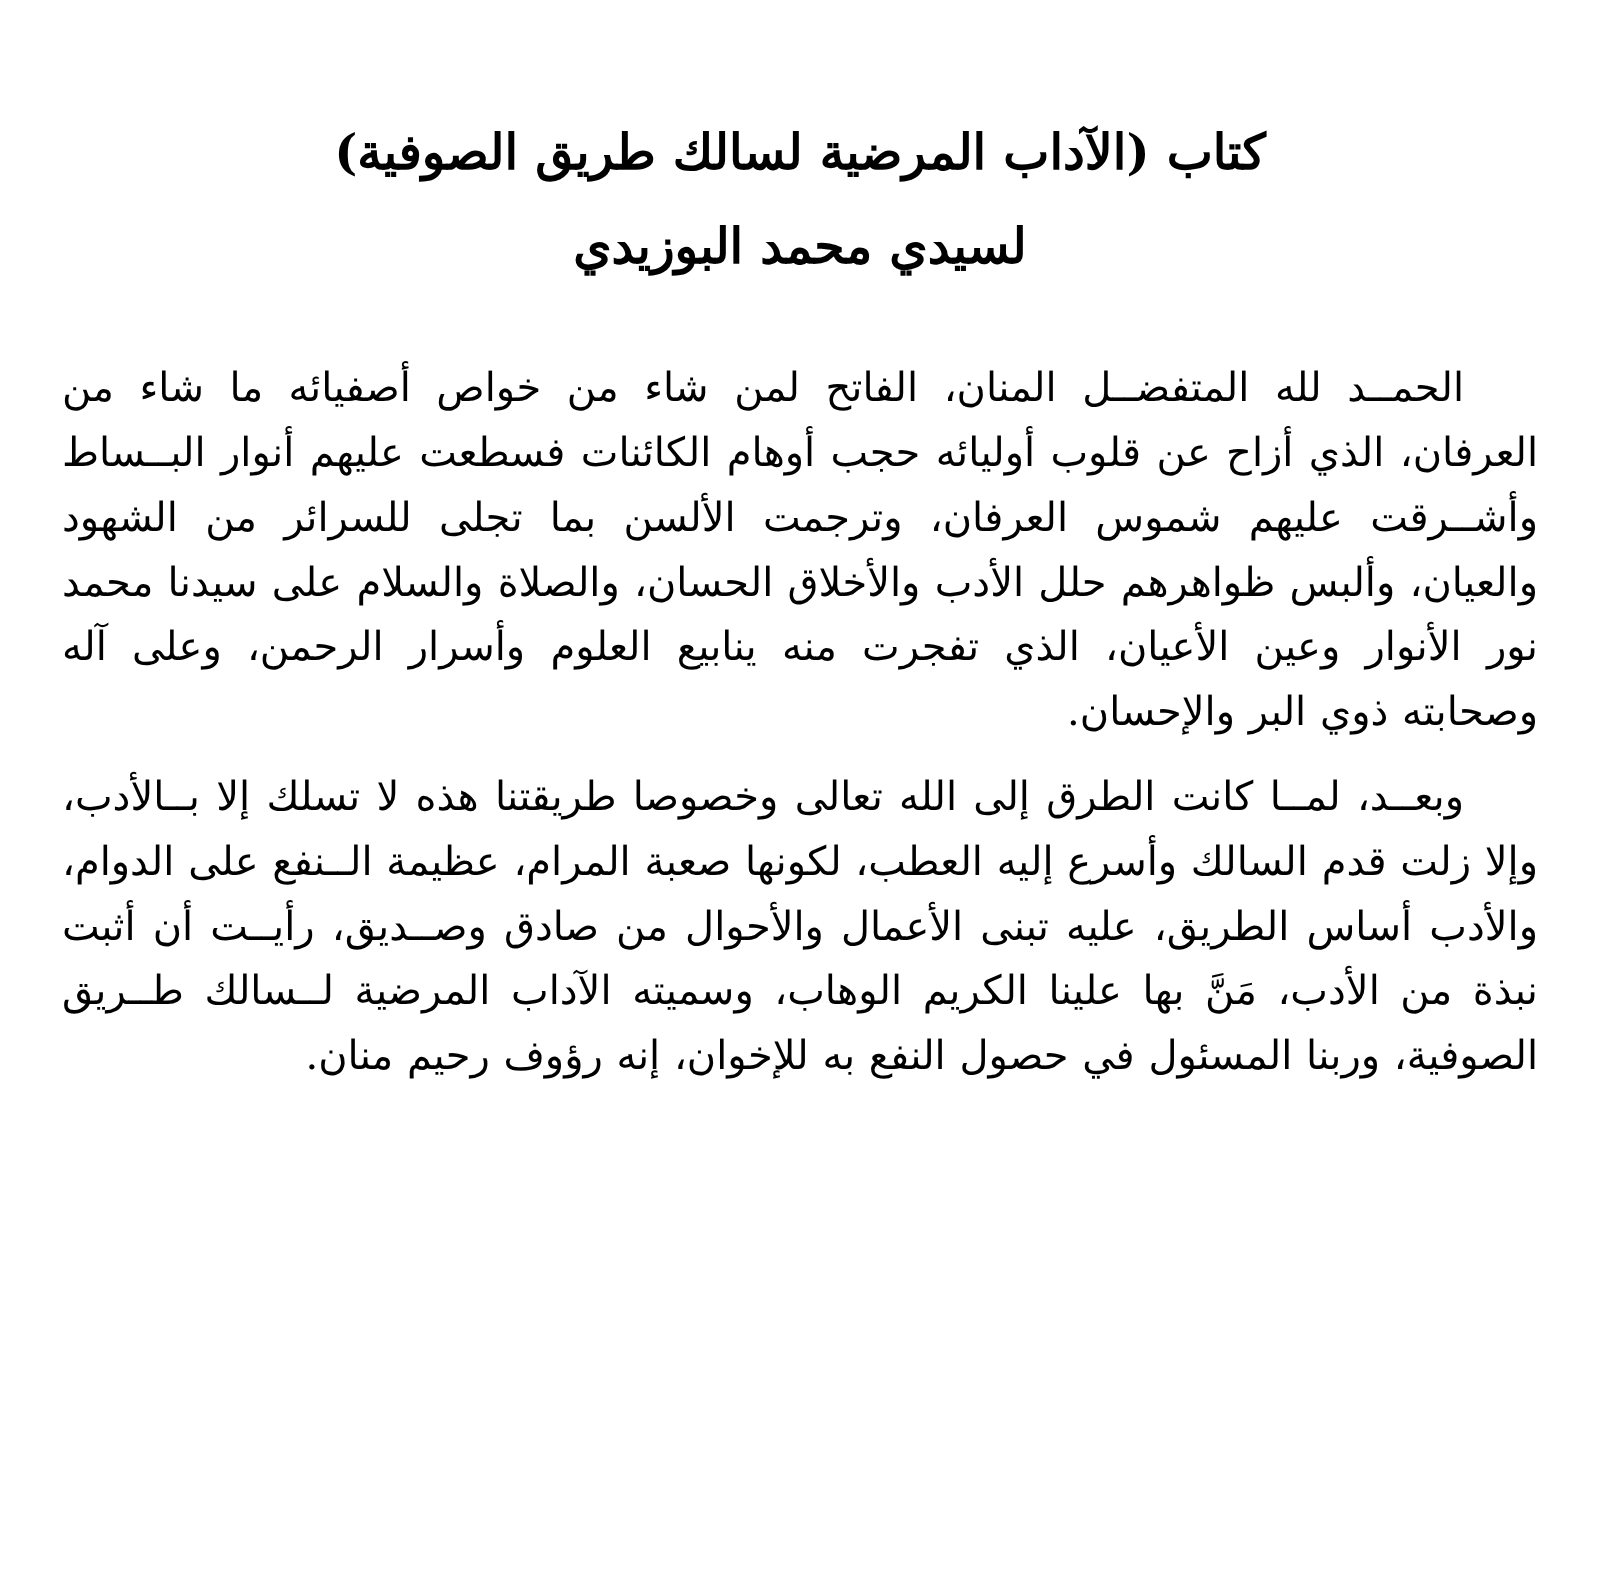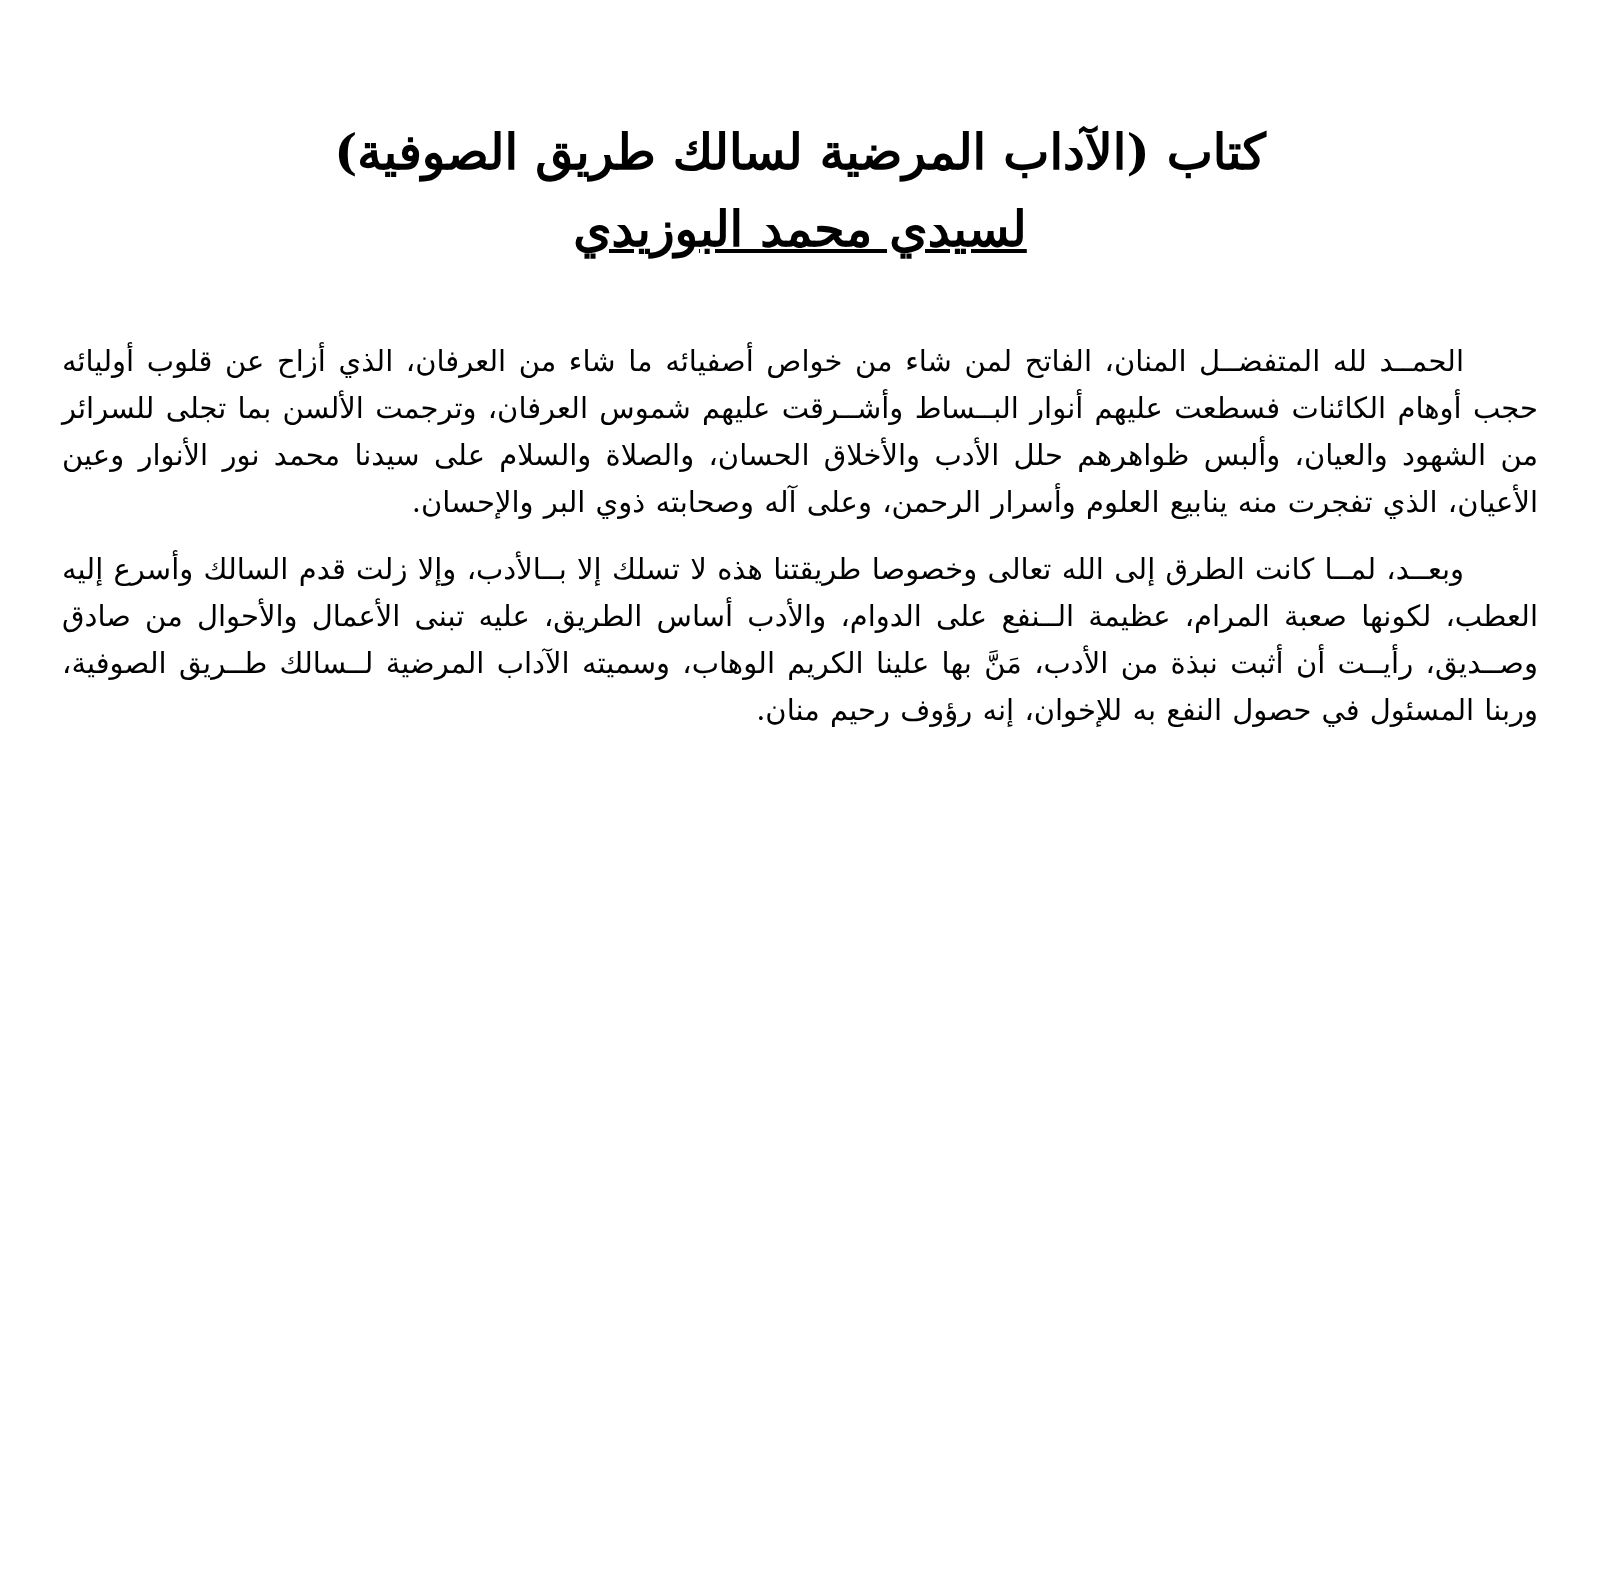--- a/index.html
+++ b/index.html
@@ -24,30 +24,30 @@
   .doc-title {
     text-align: center;
     font-weight: 700;
     font-size: 49px;
     line-height: 1.42;
     letter-spacing: 0px;
     margin: 0 0 4px 0;
     direction: rtl;
   }
   .doc-title .line1 { display: block; }
-  .doc-title .line2 { display: block; margin-top: 7px; text-decoration: underline; }
+  .doc-title .line2 { display: block; margin-top: 24px; }
 
   .body-block {
     margin-top: 74px;
   }
   p.para {
     direction: rtl;
     text-align: justify;
     text-align-last: right;
-    font-size: 29px;
+    font-size: 40px;
     line-height: 1.62;
     margin: 4px 0 8px 0;
     font-weight: 400;
     word-spacing: 1px;
   }
   p.para .indent {
     display: inline-block;
     width: 74px;
   }
   p.para.second {

